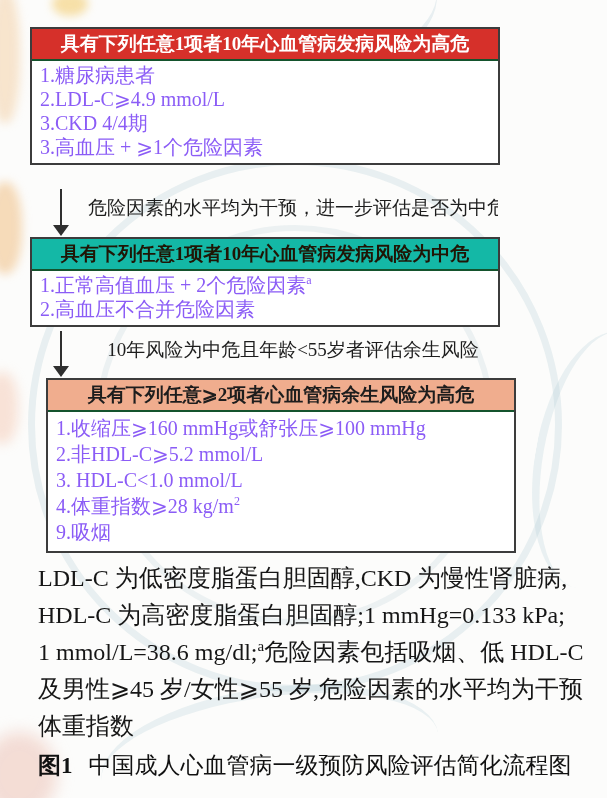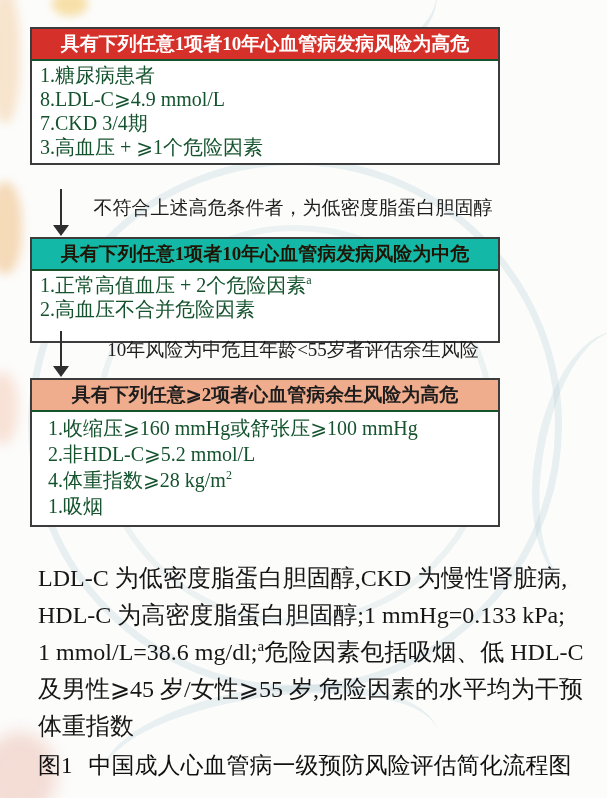--- a/index.html
+++ b/index.html
@@ -20,29 +20,29 @@
   .wm-swoosh-top{left:180px;top:-45px;width:260px;height:125px;border-bottom:10px solid rgba(170,200,210,.25);border-radius:50%;transform:rotate(-15deg);}
   .wm-swoosh-right{left:535px;top:330px;width:120px;height:260px;border-left:8px solid rgba(170,200,210,.22);border-radius:50%;transform:rotate(10deg);}
   .wm-swoosh-bottom{left:100px;top:688px;width:340px;height:130px;border-top:9px solid rgba(170,200,210,.22);border-radius:50%;transform:rotate(-8deg);}
 
   .content{position:absolute;inset:0;z-index:1;}
 
   .riskbox{position:absolute;left:30px;width:470px;background:#ffffff;
     border:2px solid #3c3c3c;box-sizing:border-box;}
   #box1{top:27px;}
   #box2{top:237px;}
-  #box3{top:378px;}
+  #box3{top:378px;margin-left:16px;}
   .box-header{height:30px;line-height:30px;text-align:center;font-weight:bold;
     font-size:19px;border-bottom:2px solid #14532d;white-space:nowrap;overflow:hidden;}
   .box-header.red{background:#d6302a;color:#ffffff;}
   .box-header.orange{background:#14b8a6;color:#201505;}
   .box-header.salmon{background:#f0ad8e;color:#1d1d1d;}
-  .box-list{padding:2px 8px 4px;font-size:20px;color:#14532d;}
-  #box2 .box-list{padding-bottom:20px;}
-  #box3 .box-list{padding:3px 16px 6px;}
+  .box-list{padding:2px 8px 4px;font-size:20px;color:#8b5cf6;}
+  #box2 .box-list{padding-bottom:4px;}
+  #box3 .box-list{padding:3px 8px 6px;}
   .box-list .li{line-height:24px;white-space:nowrap;overflow:hidden;}
   #box3 .box-list .li{line-height:26px;}
   sup{font-size:12px;line-height:0;}
 
   .connector{position:absolute;left:30px;width:470px;}
   #conn1{top:189px;height:48px;}
   #conn2{top:331px;height:39px;}
   .conn-line{position:absolute;left:30px;top:0;width:2px;background:#2f2f2f;}
   #conn1 .conn-line{height:36px;}
   #conn2 .conn-line{height:35px;}
@@ -52,21 +52,21 @@
   #conn1 .conn-head{top:36px;}
   #conn2 .conn-head{top:35px;}
   .conn-label{position:absolute;left:58px;right:2px;top:6px;text-align:center;
     font-size:19px;color:#1d1d1d;white-space:nowrap;overflow:hidden;}
 
   .footnote{position:absolute;left:38px;top:560px;width:556px;font-size:24px;color:#161616;}
   .footnote .fn-line{line-height:37px;white-space:nowrap;overflow:hidden;}
   .footnote sup{font-size:15px;}
 
   .caption{position:absolute;left:38px;top:750px;font-size:23px;color:#111111;white-space:nowrap;}
-  .cap-label{font-weight:normal;margin-right:16px;}
+  .cap-label{font-weight:bold;margin-right:16px;}
 </style>
 </head>
 <body>
 
 <div class="watermarks">
   <div class="wm wm-blob-tl"></div>
   <div class="wm wm-blob-top"></div>
   <div class="wm wm-blob-left-mid"></div>
   <div class="wm wm-blob-left-low"></div>
   <div class="wm wm-blob-bl"></div>
@@ -76,30 +76,30 @@
   <div class="wm wm-swoosh-right"></div>
   <div class="wm wm-swoosh-bottom"></div>
 </div>
 
 <div class="content">
 
   <section class="riskbox" id="box1">
     <div class="box-header red">具有下列任意1项者10年心血管病发病风险为高危</div>
     <div class="box-list">
         <div class="li">1.糖尿病患者</div>
-        <div class="li">8.LDL-C⩾4.9 mmol/L</div>
-        <div class="li">7.CKD 3/4期</div>
+        <div class="li">2.LDL-C⩾4.9 mmol/L</div>
+        <div class="li">3.CKD 4/4期</div>
         <div class="li">3.高血压 + ⩾1个危险因素</div>
       </div>
   </section>
 
   <div class="connector" id="conn1">
     <div class="conn-line"></div>
     <div class="conn-head"></div>
-    <div class="conn-label">不符合上述高危条件者，为低密度脂蛋白胆固醇</div>
+    <div class="conn-label">危险因素的水平均为干预，进一步评估是否为中危</div>
   </div>
 
   <section class="riskbox" id="box2">
     <div class="box-header orange">具有下列任意1项者10年心血管病发病风险为中危</div>
     <div class="box-list">
         <div class="li">1.正常高值血压 + 2个危险因素<sup>a</sup></div>
         <div class="li">2.高血压不合并危险因素</div>
       </div>
   </section>
 
@@ -107,22 +107,23 @@
     <div class="conn-line"></div>
     <div class="conn-head"></div>
     <div class="conn-label">10年风险为中危且年龄&lt;55岁者评估余生风险</div>
   </div>
 
   <section class="riskbox" id="box3">
     <div class="box-header salmon">具有下列任意⩾2项者心血管病余生风险为高危</div>
     <div class="box-list">
         <div class="li">1.收缩压⩾160 mmHg或舒张压⩾100 mmHg</div>
         <div class="li">2.非HDL-C⩾5.2 mmol/L</div>
+        <div class="li">3. HDL-C&lt;1.0 mmol/L</div>
         <div class="li">4.体重指数⩾28 kg/m<sup>2</sup></div>
-        <div class="li">1.吸烟</div>
+        <div class="li">9.吸烟</div>
       </div>
   </section>
 
   <div class="footnote">
       <div class="fn-line">LDL-C 为低密度脂蛋白胆固醇,CKD 为慢性肾脏病,</div>
       <div class="fn-line">HDL-C 为高密度脂蛋白胆固醇;1 mmHg=0.133 kPa;</div>
       <div class="fn-line">1 mmol/L=38.6 mg/dl;<sup>a</sup>危险因素包括吸烟、低 HDL-C</div>
       <div class="fn-line">及男性⩾45 岁/女性⩾55 岁,危险因素的水平均为干预</div>
       <div class="fn-line">体重指数</div>
     </div>

